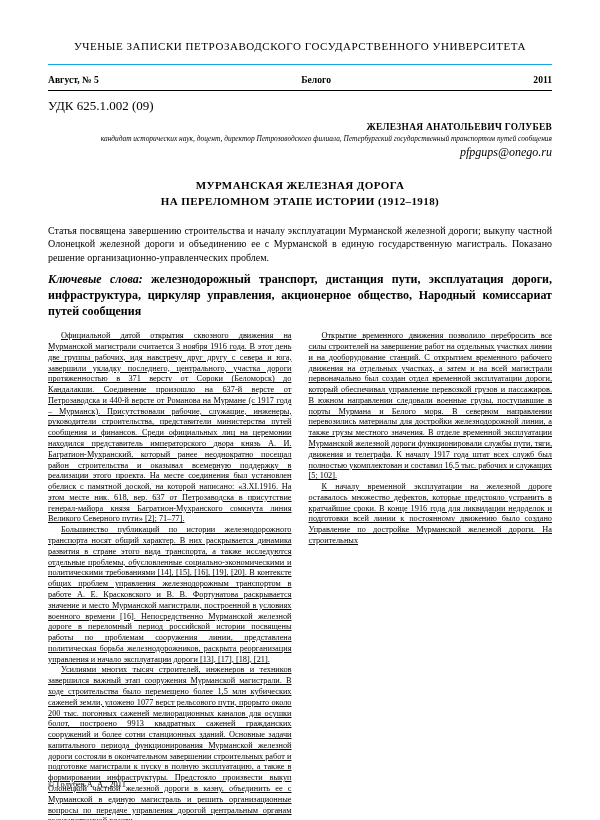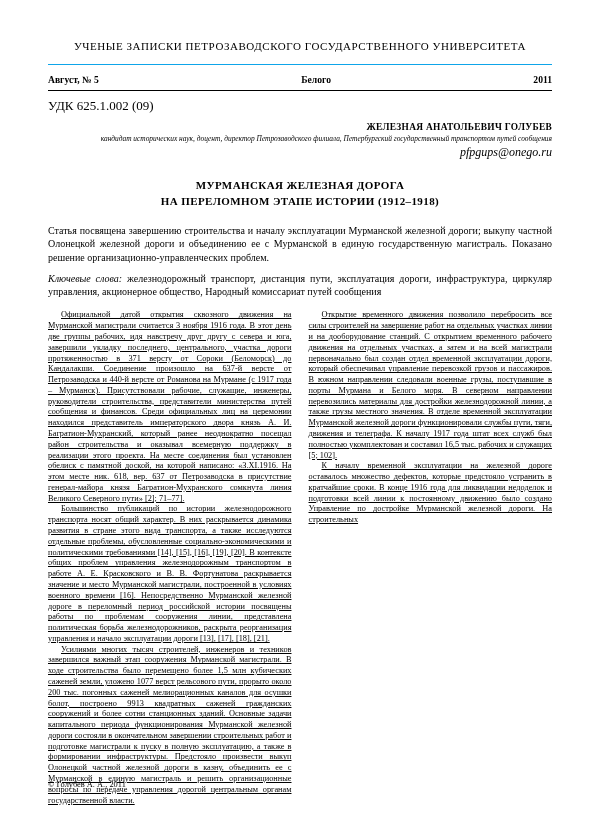--- a/index.html
+++ b/index.html
@@ -79,24 +79,25 @@
     margin: 16px 0 14px 0;
   }
   .abstract {
     font-size: 10px;
     line-height: 1.36;
     text-align: justify;
     text-indent: 0;
     margin-bottom: 8px;
   }
   .keywords {
-    font-size: 10px;
+    font-size: 12px;
     line-height: 1.3;
     text-align: justify;
     margin-bottom: 12px;
+    font-weight: bold;
   }
   .keywords .kw-label {
     font-style: italic;
   }
   .columns {
     column-count: 2;
     column-gap: 17px;
     column-fill: auto;
     height: 516px;
     font-size: 8.3px;

